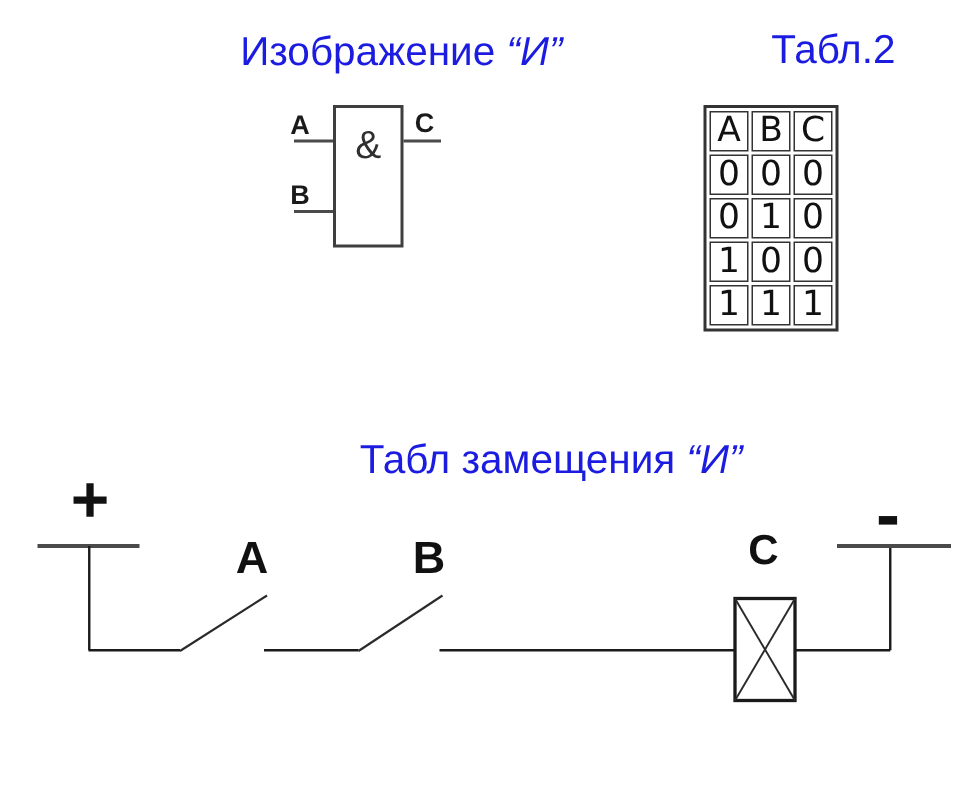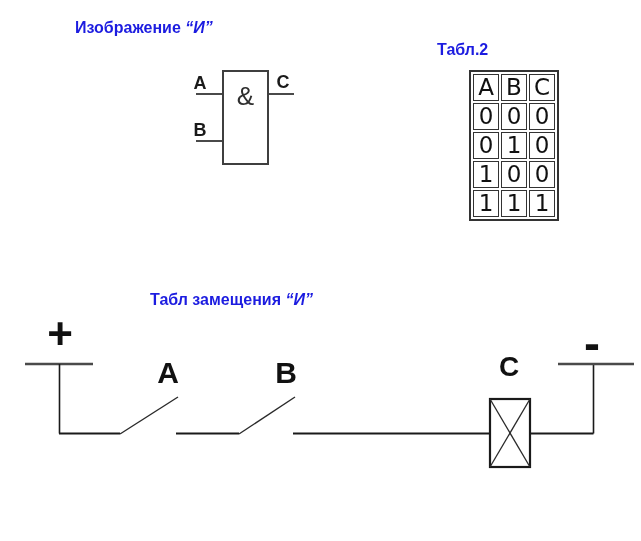--- a/index.html
+++ b/index.html
@@ -7,28 +7,28 @@
     position: relative;
     width: 641px;
     height: 541px;
     background: #ffffff;
     overflow: hidden;
     font-family: "Liberation Sans", sans-serif;
   }
   .title {
     position: absolute;
     color: var(--title-blue, #1c1ce0);
-    font-weight: bold;
-    font-size: 16px;
-    text-align: left;
+    font-weight: normal;
+    font-size: 27px;
+    text-align: right;
     white-space: nowrap;
   }
   .title .quoted { font-style: italic; }
   .title-gate   { left: 75px;  top: 19px;  width: 300px; }
-  .title-table  { left: 437px; top: 18px;  width: 160px; margin-top: 23px; }
+  .title-table  { left: 437px; top: 18px;  width: 160px; }
   .title-circuit{ left: 150px; top: 291px; width: 345px; }
 
   
   .gate-box {
     position: absolute;
     left: 222px; top: 70px;
     width: 43px; height: 91px;
     border: 2px solid #3f3f3f;
     background: #ffffff;
   }

